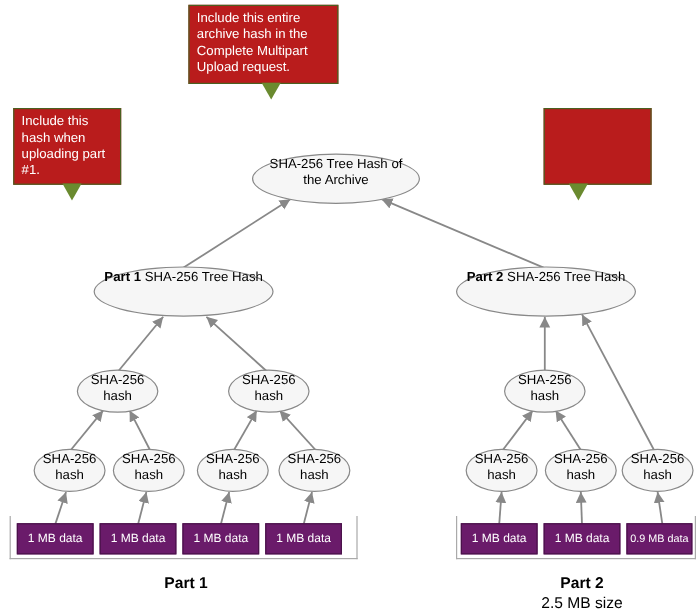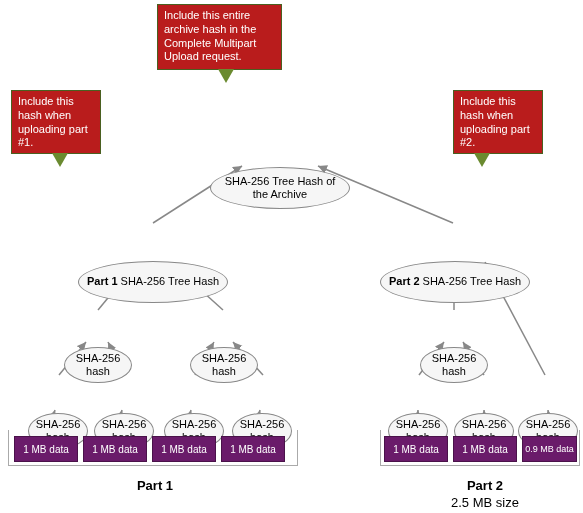--- a/index.html
+++ b/index.html
@@ -25,26 +25,24 @@
     position: absolute;
     width: 0; height: 0;
   }
   .ellipse {
     position: absolute;
     border: 1px solid #888;
     border-radius: 50%;
     background: #f6f6f6;
     text-align: center;
     display: flex;
-    align-items: center;
     justify-content: center;
     padding: 2px 6px;
     line-height: 1.2;
     font-size: 11px;
-    margin-top: 39px;
   }
   .ellipse .b { font-weight: bold; }
   .data-block {
     position: absolute;
     background: #6a1b6a;
     color: #fff;
     border: 1px solid #4a124a;
     display: flex;
     align-items: center;
     justify-content: center;
@@ -115,21 +113,20 @@
 
 <div class="callout" style="left:157px; top:4px; width:125px; height:66px;">
   <span>Include this entire archive hash in the Complete Multipart Upload request.</span>
   <span class="tail" style="left:60px; bottom:-14px; border-left:8px solid transparent; border-right:8px solid transparent; border-top:14px solid #6a8a2f;"></span>
 </div>
 <div class="callout" style="left:11px; top:90px; width:90px; height:64px;">
   <span>Include this hash when uploading part #1.</span>
   <span class="tail" style="left:40px; bottom:-14px; border-left:8px solid transparent; border-right:8px solid transparent; border-top:14px solid #6a8a2f;"></span>
 </div>
 <div class="callout" style="left:453px; top:90px; width:90px; height:64px;">
-  <span>Include this hash when uploading part #2.</span>
   <span class="tail" style="left:20px; bottom:-14px; border-left:8px solid transparent; border-right:8px solid transparent; border-top:14px solid #6a8a2f;"></span>
 </div>
 
 <div class="ellipse" style="left:210px; top:128px; width:140px; height:42px;">
   <span>SHA-256 Tree Hash of the Archive</span>
 </div>
 
 <div class="ellipse" style="left:78px; top:222px; width:150px; height:42px;">
   <span><span class="b">Part 1</span><span> SHA-256 Tree Hash</span></span>
 </div>

